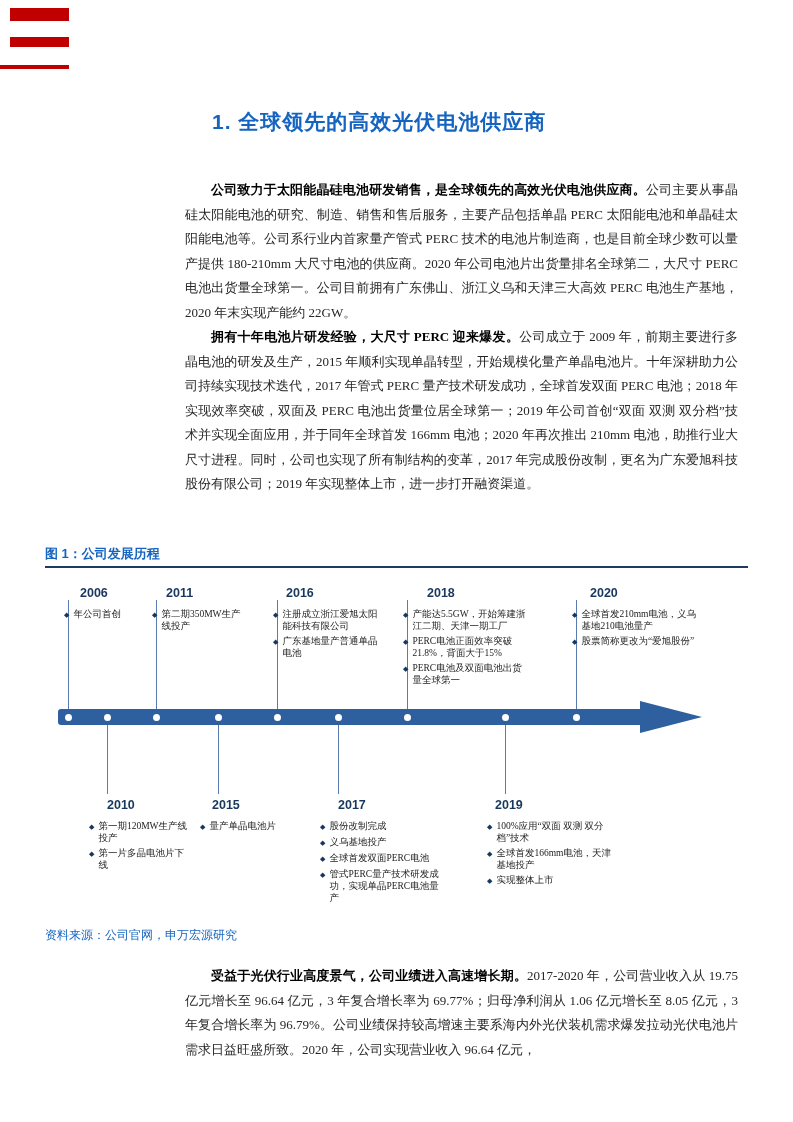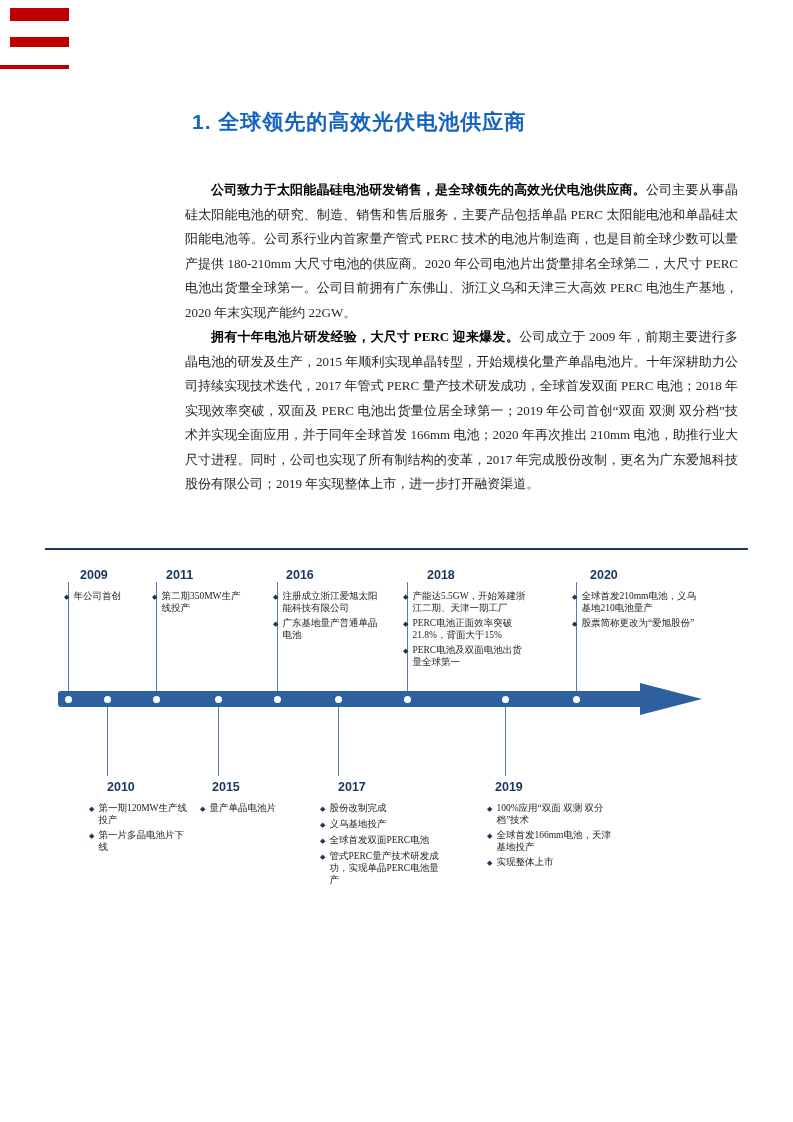--- a/index.html
+++ b/index.html
@@ -9,21 +9,21 @@
     overflow:hidden; font-family:"Liberation Serif","DejaVu Serif",serif;
     color:#262626;
   }
   
   .deco-bar { position:absolute; background:#c00000; }
   .bar1 { left:10px; top:8px;  width:59px; height:13px; }
   .bar2 { left:10px; top:37px; width:59px; height:10px; }
   .bar3 { left:0;    top:65px; width:69px; height:4px; }
 
   .section-heading {
-    position:absolute; left:192px; top:108px;
+    position:absolute; left:212px; top:108px;
     font-family:"Liberation Sans","DejaVu Sans",sans-serif;
     font-size:21px; font-weight:bold; color:#1565c0; letter-spacing:1px;
   }
 
   .content { position:absolute; width:553px; }
   .content-1 { left:185px; top:178px; }
   .content-2 { left:185px; top:964px; }
   .para {
     font-size:13px; line-height:24.5px; text-align:justify; text-indent:2em;
     color:#262626;
@@ -81,28 +81,29 @@
   <div class="deco-bar bar3"></div>
 
   <h1 class="section-heading">1. 全球领先的高效光伏电池供应商</h1>
 
   <div class="content content-1">
     <p class="para"><span class="lead">公司致力于太阳能晶硅电池研发销售，是全球领先的高效光伏电池供应商。</span><span>公司主要从事晶硅太阳能电池的研究、制造、销售和售后服务，主要产品包括单晶 PERC 太阳能电池和单晶硅太阳能电池等。公司系行业内首家量产管式 PERC 技术的电池片制造商，也是目前全球少数可以量产提供 180-210mm 大尺寸电池的供应商。2020 年公司电池片出货量排名全球第二，大尺寸 PERC 电池出货量全球第一。公司目前拥有广东佛山、浙江义乌和天津三大高效 PERC 电池生产基地，2020 年末实现产能约 22GW。</span></p>
     <p class="para"><span class="lead">拥有十年电池片研发经验，大尺寸 PERC 迎来爆发。</span><span>公司成立于 2009 年，前期主要进行多晶电池的研发及生产，2015 年顺利实现单晶转型，开始规模化量产单晶电池片。十年深耕助力公司持续实现技术迭代，2017 年管式 PERC 量产技术研发成功，全球首发双面 PERC 电池；2018 年实现效率突破，双面及 PERC 电池出货量位居全球第一；2019 年公司首创“双面 双测 双分档”技术并实现全面应用，并于同年全球首发 166mm 电池；2020 年再次推出 210mm 电池，助推行业大尺寸进程。同时，公司也实现了所有制结构的变革，2017 年完成股份改制，更名为广东爱旭科技股份有限公司；2019 年实现整体上市，进一步打开融资渠道。</span></p>
   </div>
 
   <div class="figure">
+    <div class="figure-title">图 1：公司发展历程</div>
     <div class="figure-rule"></div>
     <div class="timeline">
       <div class="tl-bar"></div>
       <div class="tl-arrow"></div>
 
     <div class="tl-line" style="left: 23px; top: 16px; height: 109px;"></div>
         <div class="tl-dot" style="left: 19.5px; top: 129.5px;"></div>
-        <div class="tl-year" style="left: 35px; top: 2px;">2009</div>
+        <div class="tl-year" style="left: 35px; top: 2px;">2006</div>
         <div class="tl-items" style="left: 19px; top: 24px; width: 90px;">
           <div class="tl-item">
             <span class="tl-diamond">◆</span>
             <span class="tl-text">年公司首创</span>
           </div>
         </div>
         <div class="tl-line" style="left: 62px; top: 141px; height: 69px;"></div>
         <div class="tl-dot" style="left: 58.5px; top: 129.5px;"></div>
         <div class="tl-year" style="left: 62px; top: 214px;">2010</div>
         <div class="tl-items" style="left: 44px; top: 236px; width: 100px;">
@@ -208,16 +209,20 @@
           <div class="tl-item">
             <span class="tl-diamond">◆</span>
             <span class="tl-text">全球首发210mm电池，义乌基地210电池量产</span>
           </div>
           <div class="tl-item">
             <span class="tl-diamond">◆</span>
             <span class="tl-text">股票简称更改为“爱旭股份”</span>
           </div>
         </div>
       </div>
+    <div class="figure-source">资料来源：公司官网，申万宏源研究</div>
   </div>
 
+  <div class="content content-2">
+    <p class="para"><span class="lead">受益于光伏行业高度景气，公司业绩进入高速增长期。</span><span>2017-2020 年，公司营业收入从 19.75 亿元增长至 96.64 亿元，3 年复合增长率为 69.77%；归母净利润从 1.06 亿元增长至 8.05 亿元，3 年复合增长率为 96.79%。公司业绩保持较高增速主要系海内外光伏装机需求爆发拉动光伏电池片需求日益旺盛所致。2020 年，公司实现营业收入 96.64 亿元，</span></p>
+  </div>
 
 </div>
 
 </body></html>

